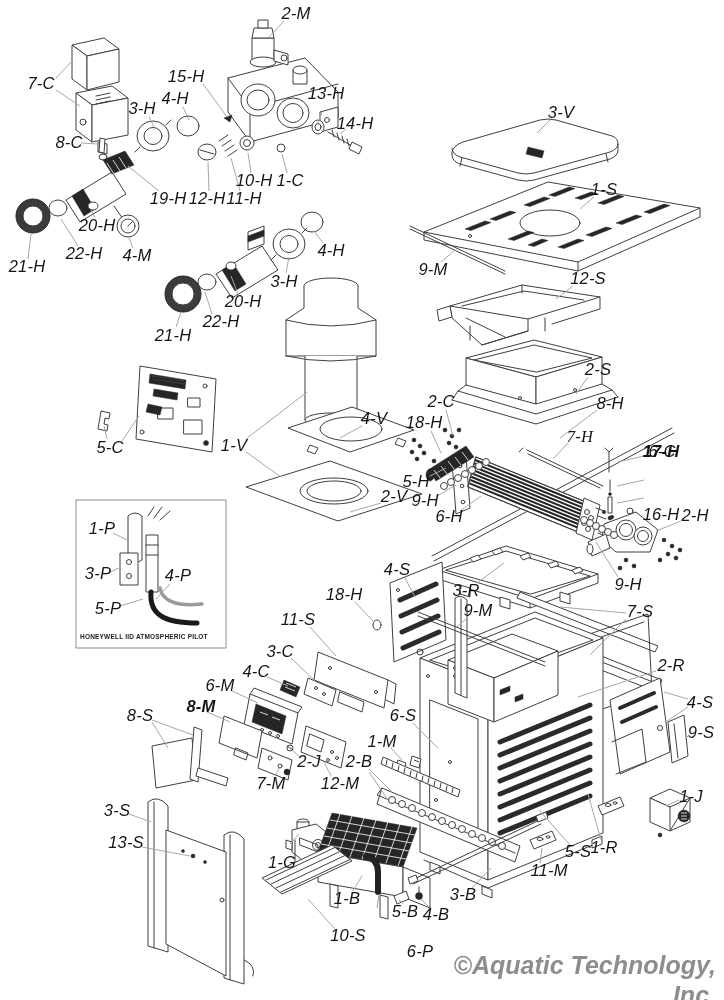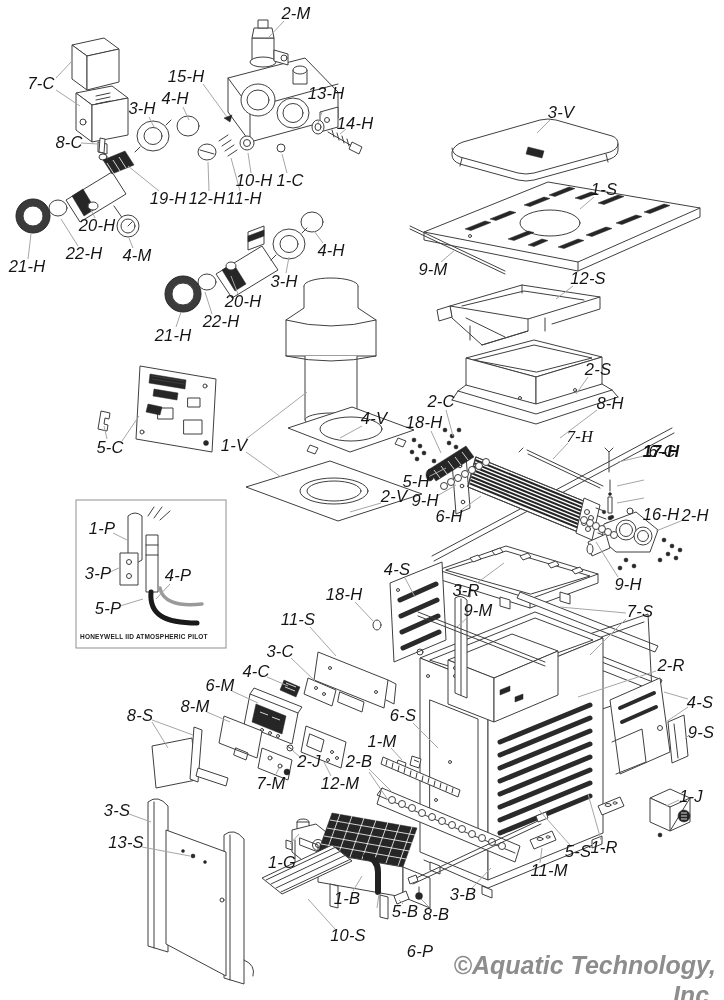--- a/index.html
+++ b/index.html
@@ -661,34 +661,34 @@
       <div class="lbl" style="left: 466px; top: 591px;">3-R</div>
       <div class="lbl" style="left: 640px; top: 612px;">7-S</div>
       <div class="lbl" style="left: 671px; top: 666px;">2-R</div>
       <div class="lbl" style="left: 700px; top: 703px;">4-S</div>
       <div class="lbl" style="left: 701px; top: 733px;">9-S</div>
       <div class="lbl" style="left: 403px; top: 716px;">6-S</div>
       <div class="lbl" style="left: 298px; top: 620px;">11-S</div>
       <div class="lbl" style="left: 280px; top: 652px;">3-C</div>
       <div class="lbl" style="left: 256px; top: 672px;">4-C</div>
       <div class="lbl" style="left: 220px; top: 686px;">6-M</div>
-      <div class="lbl" style="left: 195px; top: 707px;">8-M</div>
+      <div class="lbl" style="left: 201px; top: 707px; font-weight: bold;">8-M</div>
       <div class="lbl" style="left: 140px; top: 716px;">8-S</div>
       <div class="lbl" style="left: 309px; top: 762px;">2-J</div>
       <div class="lbl" style="left: 271px; top: 784px;">7-M</div>
       <div class="lbl" style="left: 340px; top: 784px;">12-M</div>
       <div class="lbl" style="left: 382px; top: 742px;">1-M</div>
       <div class="lbl" style="left: 359px; top: 762px;">2-B</div>
       <div class="lbl" style="left: 117px; top: 811px;">3-S</div>
       <div class="lbl" style="left: 126px; top: 843px;">13-S</div>
       <div class="lbl" style="left: 282px; top: 851px; margin-top: 12px;">1-G</div>
       <div class="lbl" style="left: 347px; top: 899px;">1-B</div>
       <div class="lbl" style="left: 372px; top: 952px; margin-left: 48px;">6-P</div>
       <div class="lbl" style="left: 405px; top: 912px;">5-B</div>
-      <div class="lbl" style="left: 436px; top: 915px;">8-B</div>
+      <div class="lbl" style="left: 436px; top: 915px;">4-B</div>
       <div class="lbl" style="left: 463px; top: 895px;">3-B</div>
       <div class="lbl" style="left: 348px; top: 936px;">10-S</div>
       <div class="lbl" style="left: 578px; top: 852px;">5-S</div>
       <div class="lbl" style="left: 604px; top: 848px;">1-R</div>
       <div class="lbl" style="left: 549px; top: 871px;">11-M</div>
       <div class="lbl" style="left: 691px; top: 797px;">1-J</div>
       <div class="lbl" style="left: 102px; top: 529px;">1-P</div>
       <div class="lbl" style="left: 98px; top: 574px;">3-P</div>
       <div class="lbl" style="left: 178px; top: 576px;">4-P</div>
       <div class="lbl" style="left: 108px; top: 609px;">5-P</div>

